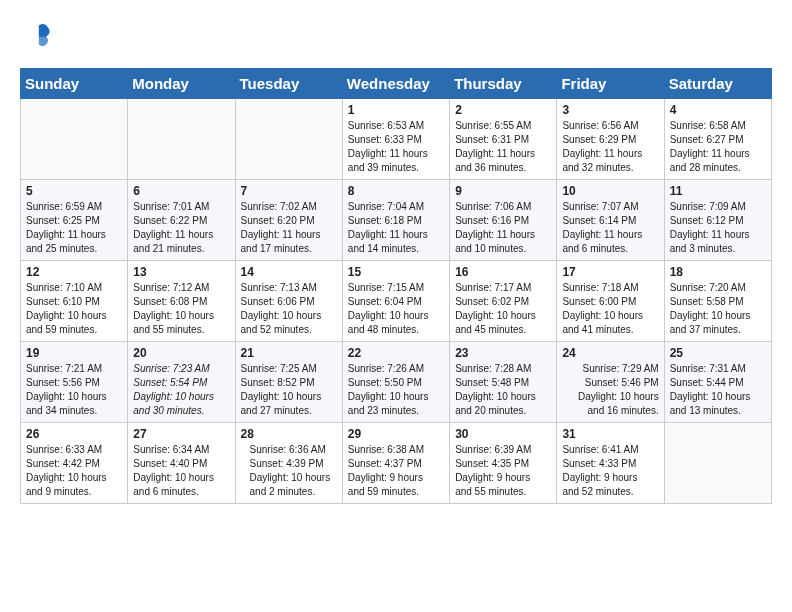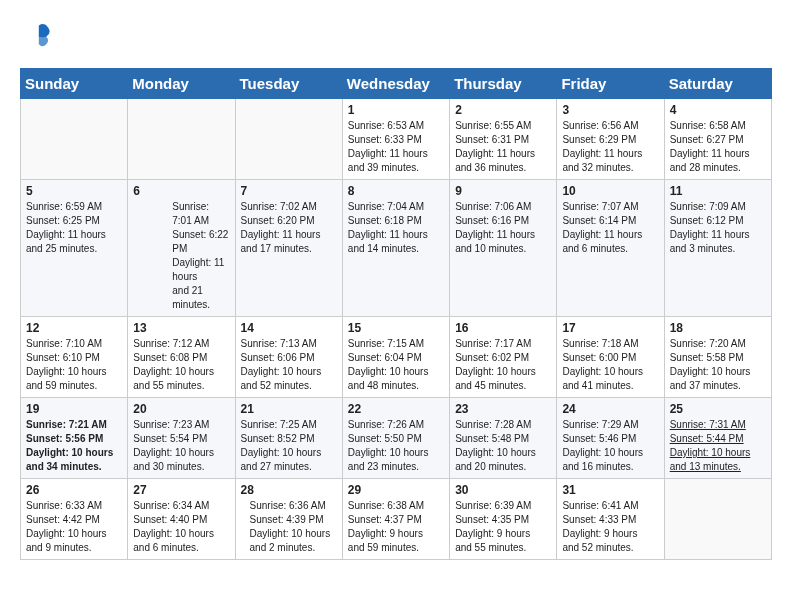--- a/index.html
+++ b/index.html
@@ -165,21 +165,21 @@
       <tr>
         <td>
           <span class="day-number">5</span>
           <div class="day-info" style="white-space: pre-line;">Sunrise: 6:59 AM
 Sunset: 6:25 PM
 Daylight: 11 hours
 and 25 minutes.</div>
         </td>
         <td>
           <span class="day-number">6</span>
-          <div class="day-info" style="white-space: pre-line; margin-left: 39px;">Sunrise: 7:01 AM
+          <div class="day-info" style="white-space: pre-line;">Sunrise: 7:01 AM
 Sunset: 6:22 PM
 Daylight: 11 hours
 and 21 minutes.</div>
         </td>
         <td>
           <span class="day-number">7</span>
           <div class="day-info" style="white-space: pre-line;">Sunrise: 7:02 AM
 Sunset: 6:20 PM
 Daylight: 11 hours
 and 17 minutes.</div>
@@ -260,28 +260,28 @@
           <span class="day-number">18</span>
           <div class="day-info" style="white-space: pre-line;">Sunrise: 7:20 AM
 Sunset: 5:58 PM
 Daylight: 10 hours
 and 37 minutes.</div>
         </td>
       </tr>
       <tr>
         <td>
           <span class="day-number">19</span>
-          <div class="day-info" style="white-space: pre-line; font-weight: bold;">Sunrise: 7:21 AM
+          <div class="day-info" style="white-space: pre-line;">Sunrise: 7:21 AM
 Sunset: 5:56 PM
 Daylight: 10 hours
 and 34 minutes.</div>
         </td>
         <td>
           <span class="day-number">20</span>
-          <div class="day-info" style="white-space: pre-line;">Sunrise: 7:23 AM
+          <div class="day-info" style="white-space: pre-line; font-style: italic;">Sunrise: 7:23 AM
 Sunset: 5:54 PM
 Daylight: 10 hours
 and 30 minutes.</div>
         </td>
         <td>
           <span class="day-number">21</span>
           <div class="day-info" style="white-space: pre-line;">Sunrise: 7:25 AM
 Sunset: 8:52 PM
 Daylight: 10 hours
 and 27 minutes.</div>
@@ -295,28 +295,28 @@
         </td>
         <td>
           <span class="day-number">23</span>
           <div class="day-info" style="white-space: pre-line;">Sunrise: 7:28 AM
 Sunset: 5:48 PM
 Daylight: 10 hours
 and 20 minutes.</div>
         </td>
         <td>
           <span class="day-number">24</span>
-          <div class="day-info" style="white-space: pre-line;">Sunrise: 7:29 AM
+          <div class="day-info" style="white-space: pre-line; text-align: right;">Sunrise: 7:29 AM
 Sunset: 5:46 PM
 Daylight: 10 hours
 and 16 minutes.</div>
         </td>
         <td>
           <span class="day-number">25</span>
-          <div class="day-info" style="white-space: pre-line; text-decoration: underline;">Sunrise: 7:31 AM
+          <div class="day-info" style="white-space: pre-line;">Sunrise: 7:31 AM
 Sunset: 5:44 PM
 Daylight: 10 hours
 and 13 minutes.</div>
         </td>
       </tr>
       <tr>
         <td>
           <span class="day-number">26</span>
           <div class="day-info" style="white-space: pre-line;">Sunrise: 6:33 AM
 Sunset: 4:42 PM

